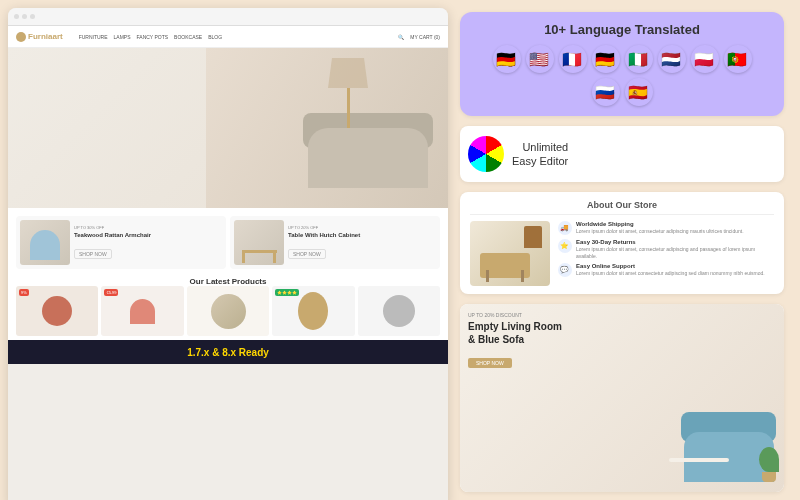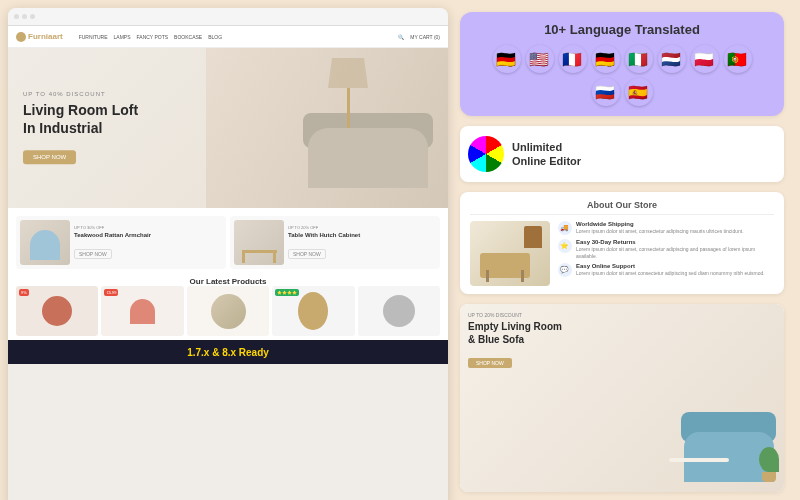--- a/index.html
+++ b/index.html
@@ -363,23 +363,24 @@
         magenta 300deg 360deg
       );
     }
     .store-icon-svg {
       width: 36px;
       height: 36px;
     }
     .feature-text-wrap {}
     .feature-title {
       font-size: 11px;
-      font-weight: bold;
+      font-weight: normal;
       color: #333;
       line-height: 1.3;
+      text-align: right;
     }
 
     
     .about-section {
       background: white;
       border-radius: 8px;
       padding: 8px 10px;
       box-shadow: 0 1px 4px rgba(0,0,0,0.08);
     }
     .about-title {
@@ -574,28 +575,20 @@
     </div>
 
     <div class="mock-hero">
       <div class="hero-image-area">
         <div class="sofa-back"></div>
         <div class="sofa-shape"></div>
         <div class="lamp-shape">
           <div class="lamp-shade"></div>
           <div class="lamp-pole"></div>
         </div>
-      </div>
-      <div class="hero-content">
-        <div class="hero-discount">UP TO 40% DISCOUNT</div>
-        <div class="hero-title">
-          <span>Living Room Loft</span><br>
-          <span>In Industrial</span>
-        </div>
-        <button class="hero-btn">SHOP NOW</button>
       </div>
     </div>
 
     <div class="mock-products-row">
       <div class="mock-product-card">
         <div class="product-img-placeholder">
           <div class="chair-shape"></div>
         </div>
         <div class="product-info">
           <div class="product-badge">UP TO 30% OFF</div>
@@ -667,21 +660,21 @@
     </div>
 
     <div class="features-row">
       <div class="feature-card">
         <div class="feature-icon-wrap">
           <div class="color-wheel"></div>
         </div>
         <div class="feature-text-wrap">
           <div class="feature-title">
             <span>Unlimited</span><br>
-            <span>Online Editor</span>
+            <span>Easy Editor</span>
           </div>
         </div>
       </div>
     </div>
 
     <div class="about-section">
       <div class="about-title">About Our Store</div>
       <div class="about-content">
         <div class="about-img">
           <div class="about-desk">

